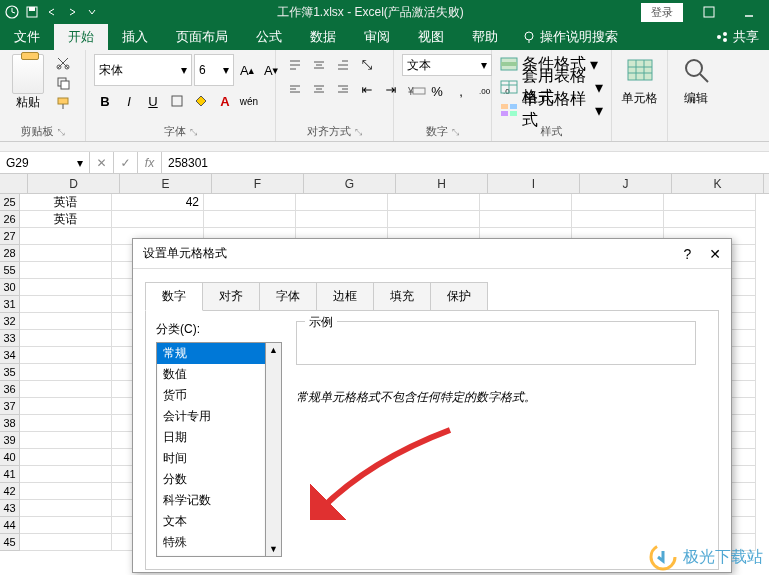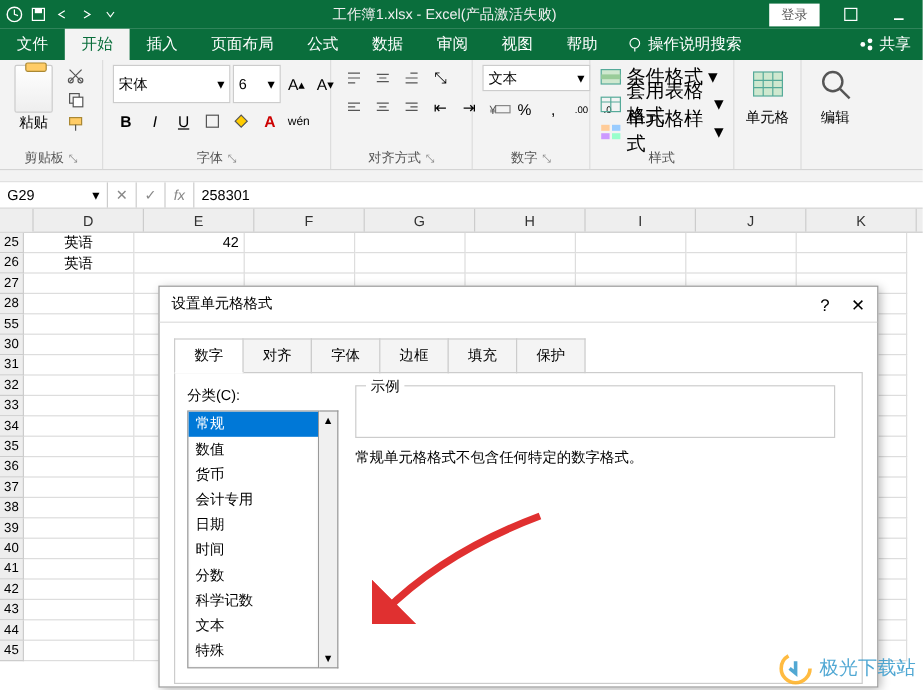--- a/index.html
+++ b/index.html
@@ -82,21 +82,21 @@
 .dlg-tab { padding: 5px 16px; border:1px solid #ccc; border-bottom:none; background:#f4f4f4; font-size:12px; position:relative; top:1px; margin-right:-1px; }
 .dlg-tab.active { background:#fff; border-bottom:1px solid #fff; z-index:2; }
 .dlg-body { margin:0 12px 12px; border:1px solid #ccc; border-top:1px solid #ccc; padding:10px; height:260px; display:flex; gap:14px; position:relative; }
 .dlg-body::before { content:""; position:absolute; top:-1px; left:0; width:56px; height:1px; background:#fff; }
 .cat-label { font-size:12px; margin-bottom:4px; }
 .cat-listbox { width:110px; height:215px; border:1px solid #999; overflow:auto; background:#fff; box-shadow: inset 0 0 2px rgba(0,0,0,0.1); }
 .cat-item { padding:2px 6px; font-size:12px; }
 .cat-item.sel { background:#0078d7; color:#fff; }
 .sample-box { border:1px solid #ccc; width:400px; height:44px; position:relative; }
 .sample-lbl { position:absolute; top:-8px; left:8px; background:#fff; padding:0 4px; font-size:12px; }
-.desc { font-size:12px; margin-top:8px; }
+.desc { font-size:12px; margin-top:24px;font-style:italic; }
 
 
 .arrow { position:absolute; left:310px; top:420px; width:150px; height:100px; pointer-events:none; z-index:100; }
 
 
 .watermark { position:absolute; right:6px; bottom:4px; display:flex; align-items:center; gap:6px; opacity:0.85; z-index:200; }
 .wm-ic { width:28px; height:28px; }
 .wm-txt { font-size:16px; color:#3399cc; }
 
 

